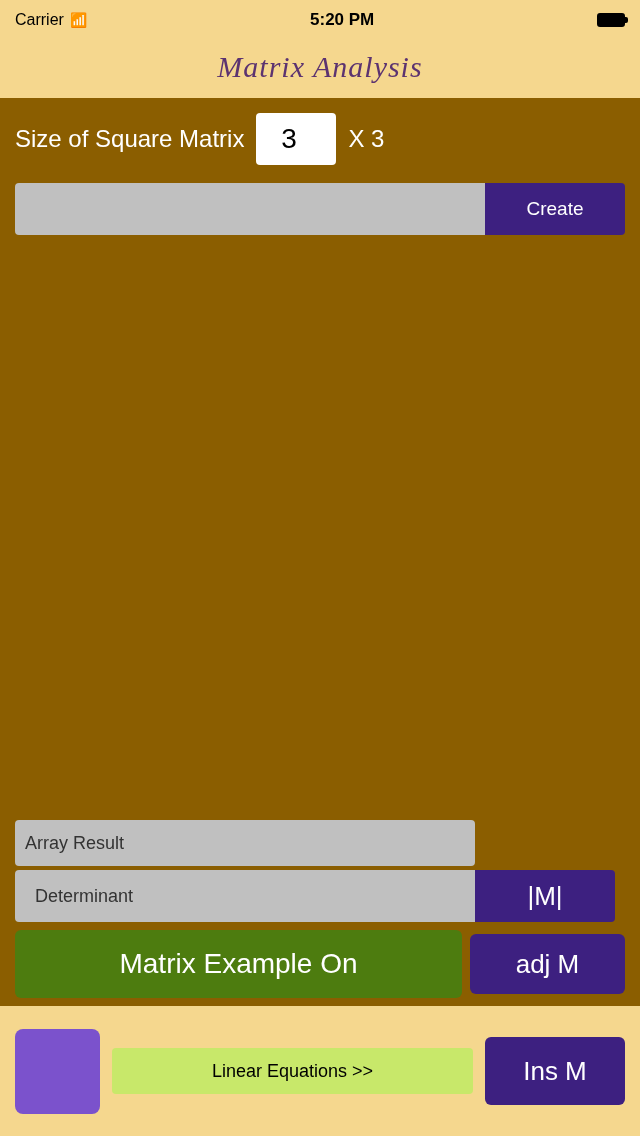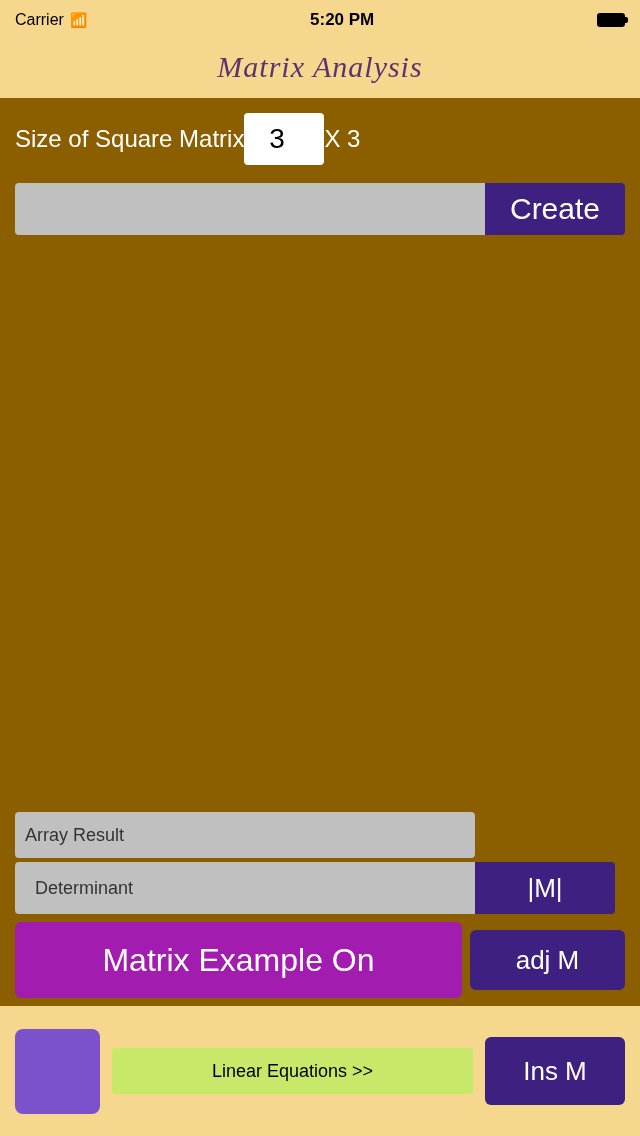--- a/index.html
+++ b/index.html
@@ -80,20 +80,21 @@
       background-color: #8B5E00;
       width: 100%;
       padding: 15px;
       flex: 1;
     }
 
     
     .size-row {
       display: flex;
       align-items: center;
+      gap: 12px;
       margin-bottom: 18px;
     }
     .size-label {
       font-size: 24px;
       font-weight: 400;
       color: #fff;
       flex-shrink: 0;
     }
     .size-input {
       width: 80px;
@@ -125,21 +126,21 @@
       height: 52px;
       background: #C0C0C0;
       border-radius: 4px 0 0 4px;
       border: none;
     }
     .create-btn {
       width: 140px;
       height: 52px;
       background: #3D2080;
       color: #fff;
-      font-size: 30px;
+      font-size: 19px;
       font-weight: 500;
       border: none;
       border-radius: 0 4px 4px 0;
       cursor: pointer;
       display: flex;
       align-items: center;
       justify-content: center;
     }
 
     
@@ -212,24 +213,24 @@
 
     .matrix-example-row {
       display: flex;
       align-items: center;
       padding: 0 15px;
       gap: 8px;
       margin-bottom: 8px;
     }
     .matrix-example-btn {
       flex: 1;
-      height: 76px;
-      background: #a21caf;
-      color: #fff;
-      font-size: 32px;
+      height: 68px;
+      background: #4d7c0f;
+      color: #fff;
+      font-size: 28px;
       font-weight: 500;
       border: none;
       border-radius: 6px;
       cursor: pointer;
       display: flex;
       align-items: center;
       justify-content: center;
     }
     .adj-m-btn {
       width: 155px;

